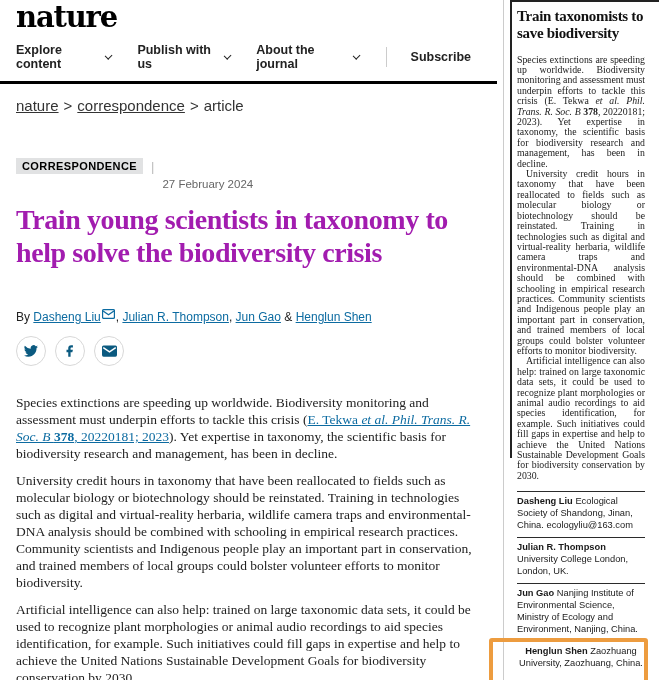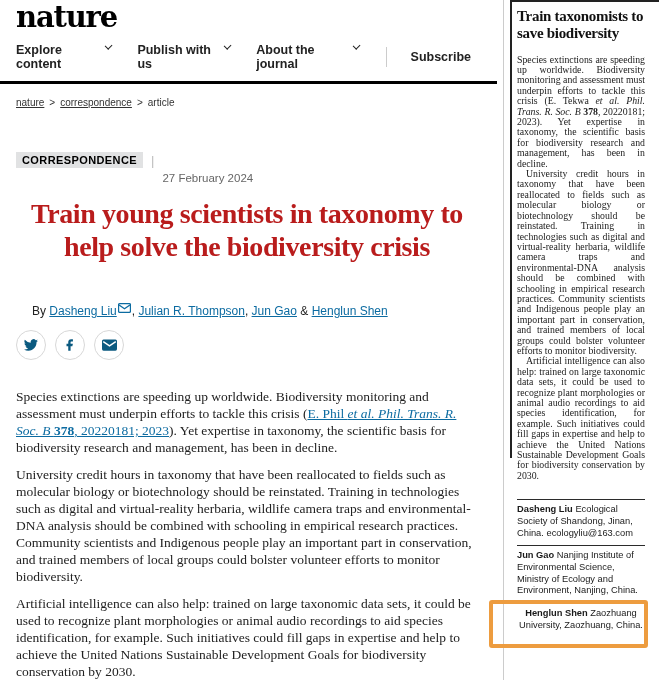--- a/index.html
+++ b/index.html
@@ -3,53 +3,53 @@
 <meta charset="utf-8">
 <style>
   html,body{margin:0;padding:0;background:#fff;}
   body{width:661px;height:680px;overflow:hidden;font-family:"Liberation Sans",sans-serif;color:#222;}
   .page{position:relative;width:661px;height:680px;background:#fff;}
 
   
   .main{position:absolute;left:0;top:0;width:497px;}
   .logo{font-family:"DejaVu Serif",serif;font-weight:700;font-size:29px;letter-spacing:-1.2px;color:#000;margin:2px 0 0 16px;line-height:1.05;}
   .nav{display:flex;align-items:center;margin:11px 0 0 16px;font-size:12.5px;font-weight:700;color:#222;}
-  .nav-item{display:flex;align-items:flex-start;margin-right:26px;cursor:pointer;}
+  .nav-item{display:flex;align-items:center;margin-right:26px;cursor:pointer;}
   .chev{display:inline-block;width:5px;height:5px;border-right:1.6px solid #222;border-bottom:1.6px solid #222;transform:rotate(45deg);margin-left:6px;margin-bottom:2px;}
   .nav-sep{width:1px;height:20px;background:#ccc;margin-right:24px;}
   .black-rule{height:3px;background:#000;margin-top:10px;width:497px;}
-  .breadcrumb{margin:13px 0 0 16px;font-size:10px;color:#333;}
+  .breadcrumb{margin:13px 0 0 16px;font-size:15px;color:#333;}
   .breadcrumb a{color:#333;text-decoration:underline;cursor:pointer;}
   .crumb-sep{margin:0 5px;color:#333;}
   .badge-row{margin:28px 0 0 16px;display:flex;align-items:center;}
   .badge{background:#e1e2e3;color:#000;font-weight:700;font-size:11px;padding:2px 6px;letter-spacing:.4px;}
   .badge-pipe{color:#bbb;margin:0 8px;font-size:13px;}
   .date{color:#666;font-size:11.5px;margin-top:36px;}
-  h1{font-family:"Liberation Serif",serif;font-size:28px;line-height:1.17;color:#b91c1c;margin:14px 16px 0;font-weight:700;letter-spacing:-.4px;max-width:462px;text-align:center;}
-  .byline{margin:38px 32px 0;font-size:12px;color:#222;}
+  h1{font-family:"Liberation Serif",serif;font-size:28px;line-height:1.17;color:#a21caf;margin:14px 16px 0;font-weight:700;letter-spacing:-.4px;max-width:462px;}
+  .byline{margin:38px 16px 0;font-size:12px;color:#222;}
   .byline a{color:#0c6ba1;text-decoration:underline;cursor:pointer;}
   .pre{white-space:pre;}
   .mail-mini{display:inline-block;vertical-align:2px;margin:0 1px;}
   .social{display:flex;gap:9px;margin:12px 0 0 16px;}
   .circle{width:28px;height:28px;border:1px solid #d8d8d8;border-radius:50%;display:flex;align-items:center;justify-content:center;background:#fff;cursor:pointer;}
   .body-text{margin:28px 16px 0;font-family:"Liberation Serif",serif;font-size:13.5px;line-height:17px;color:#222;max-width:474px;}
   .body-text p{margin:0 0 10px;}
   .body-text a{color:#0c6ba1;text-decoration:underline;cursor:pointer;}
   .citation{font-family:"Liberation Serif",serif;font-size:13.5px;color:#222;margin:24px 16px 0;}
 
   
   .sidebar{position:absolute;left:503px;top:0;width:158px;height:680px;border-left:1px solid #ccc;box-sizing:border-box;}
   .col-rule{position:absolute;left:6px;top:0;width:2px;height:458px;background:#222;}
   .top-rule{position:absolute;left:6px;right:2px;top:0;height:2px;background:#222;}
   .sb-content{padding:8px 16px 0 13px;}
   .sb-title{font-family:"Liberation Serif",serif;font-weight:700;font-size:15px;line-height:1.12;color:#111;letter-spacing:-.3px;}
   .sb-body{margin-top:13px;font-family:"Liberation Serif",serif;font-size:9.8px;line-height:10.4px;color:#1a1a1a;text-align:justify;hyphens:auto;-webkit-hyphens:auto;}
   .sb-body p{margin:0;}
   .sb-body p + p{text-indent:9px;}
-  .sb-affils{margin-top:18px;}
+  .sb-affils{margin-top:10px;}
   .affil{border-top:1.5px solid #2b2b2b;padding:4px 0 6px;font-size:9.3px;line-height:1.26;color:#1a1a1a;font-family:"Liberation Sans",sans-serif;}
   .affil b{font-weight:700;}
   .affil-last{position:relative;text-align:center;}
   .highlight-box{position:absolute;left:-28px;top:-4px;right:-3px;bottom:-10px;border:4px solid #ED9C3F;border-radius:3px;pointer-events:none;}
 </style>
 </head>
 <body>
 
 <div class="page">
 
@@ -108,21 +108,21 @@
       </div>
       <div class="circle">
         <svg width="15" height="12" viewBox="0 0 24 18">
             <rect x="0" y="0" width="24" height="18" rx="2.5" fill="#0b5a80"></rect>
             <path d="m2 3.5 10 7 10-7" fill="none" stroke="#fff" stroke-width="2.2"></path>
           </svg>
       </div>
     </div>
 
     <div class="body-text">
-      <p><span>Species extinctions are speeding up worldwide. Biodiversity monitoring and assessment must underpin efforts to tackle this crisis (</span><a href="#"><span>E. Phil </span><i>et al. Phil. Trans. R. Soc. B </i><b>378</b><span>, 20220181; 2023</span></a><span>). Yet expertise in taxonomy, the scientific basis for biodiversity research and management, has been in decline.</span></p>
+      <p><span>Species extinctions are speeding up worldwide. Biodiversity monitoring and assessment must underpin efforts to tackle this crisis (</span><a href="#"><span>E. Tekwa </span><i>et al. Phil. Trans. R. Soc. B </i><b>378</b><span>, 20220181; 2023</span></a><span>). Yet expertise in taxonomy, the scientific basis for biodiversity research and management, has been in decline.</span></p>
       <p>University credit hours in taxonomy that have been reallocated to fields such as molecular biology or biotechnology should be reinstated. Training in technologies such as digital and virtual-reality herbaria, wildlife camera traps and environmental-DNA analysis should be combined with schooling in empirical research practices. Community scientists and Indigenous people play an important part in conservation, and trained members of local groups could bolster volunteer efforts to monitor biodiversity.</p>
       <p>Artificial intelligence can also help: trained on large taxonomic data sets, it could be used to recognize plant morphologies or animal audio recordings to aid species identification, for example. Such initiatives could fill gaps in expertise and help to achieve the United Nations Sustainable Development Goals for biodiversity conservation by 2030.</p>
     </div>
 
     <p class="citation"><i class="pre">Nature </i><b>626</b><span>, 954 (2024)</span></p>
 
   </div>
 
   <div class="sidebar">
     <div class="top-rule"></div>
@@ -132,20 +132,21 @@
       <div class="sb-title">Train taxonomists to save biodiversity</div>
 
       <div class="sb-body">
         <p><span>Species extinctions are speeding up worldwide. Biodiversity monitoring and assessment must underpin efforts to tackle this crisis (E. Tekwa </span><i>et al. Phil. Trans. R. Soc. B </i><b>378</b><span>, 20220181; 2023). Yet expertise in taxonomy, the scientific basis for biodiversity research and management, has been in decline.</span></p>
         <p>University credit hours in taxonomy that have been reallocated to fields such as molecular biology or biotechnology should be reinstated. Training in technologies such as digital and virtual-reality herbaria, wildlife camera traps and environmental-DNA analysis should be combined with schooling in empirical research practices. Community scientists and Indigenous people play an important part in conservation, and trained members of local groups could bolster volunteer efforts to monitor biodiversity.</p>
         <p>Artificial intelligence can also help: trained on large taxonomic data sets, it could be used to recognize plant morphologies or animal audio recordings to aid species identification, for example. Such initiatives could fill gaps in expertise and help to achieve the United Nations Sustainable Development Goals for biodiversity conservation by 2030.</p>
       </div>
 
       <div class="sb-affils">
         <div class="affil"><b>Dasheng Liu</b><span> Ecological Society of Shandong, Jinan, China. ecologyliu@163.com</span></div>
+        <div class="affil"><b>Julian R. Thompson</b><span> University College London, London, UK.</span></div>
         <div class="affil"><b>Jun Gao</b><span> Nanjing Institute of Environmental Science, Ministry of Ecology and Environment, Nanjing, China.</span></div>
         <div class="affil affil-last">
           <div class="highlight-box"></div>
           <b>Henglun Shen</b><span> Zaozhuang University, Zaozhuang, China.</span>
         </div>
       </div>
     </div>
   </div>
 
 </div>

